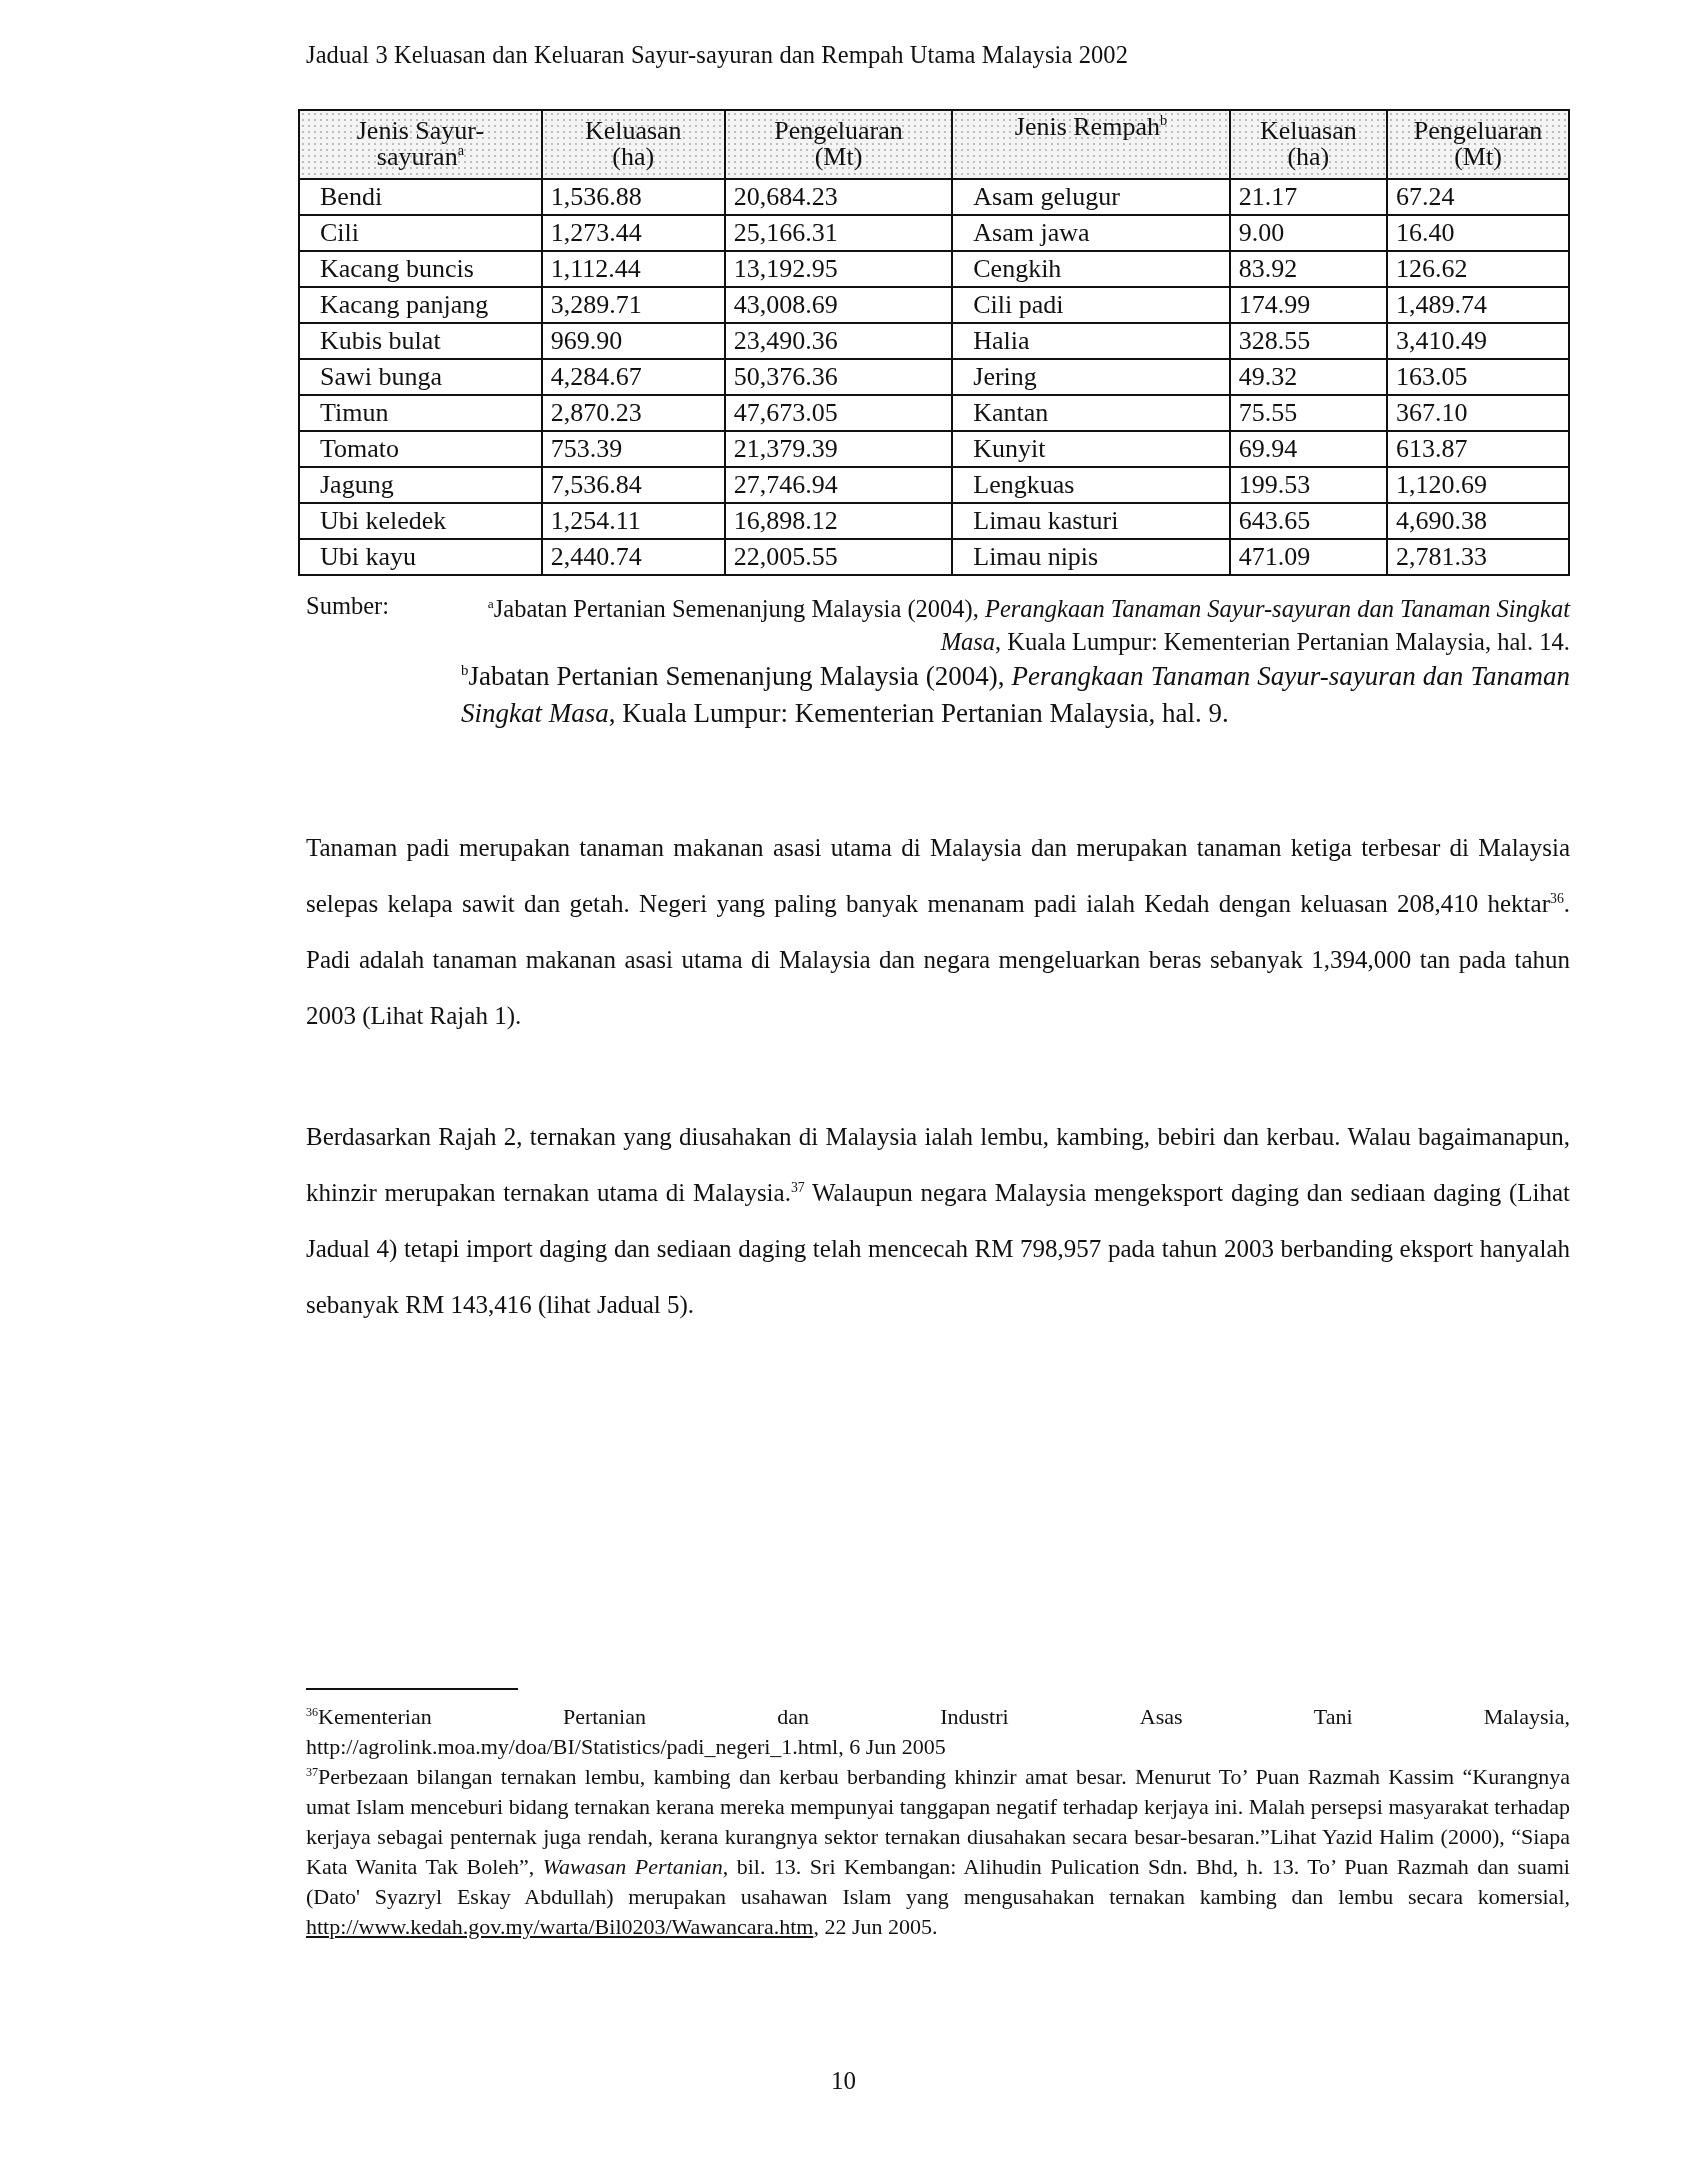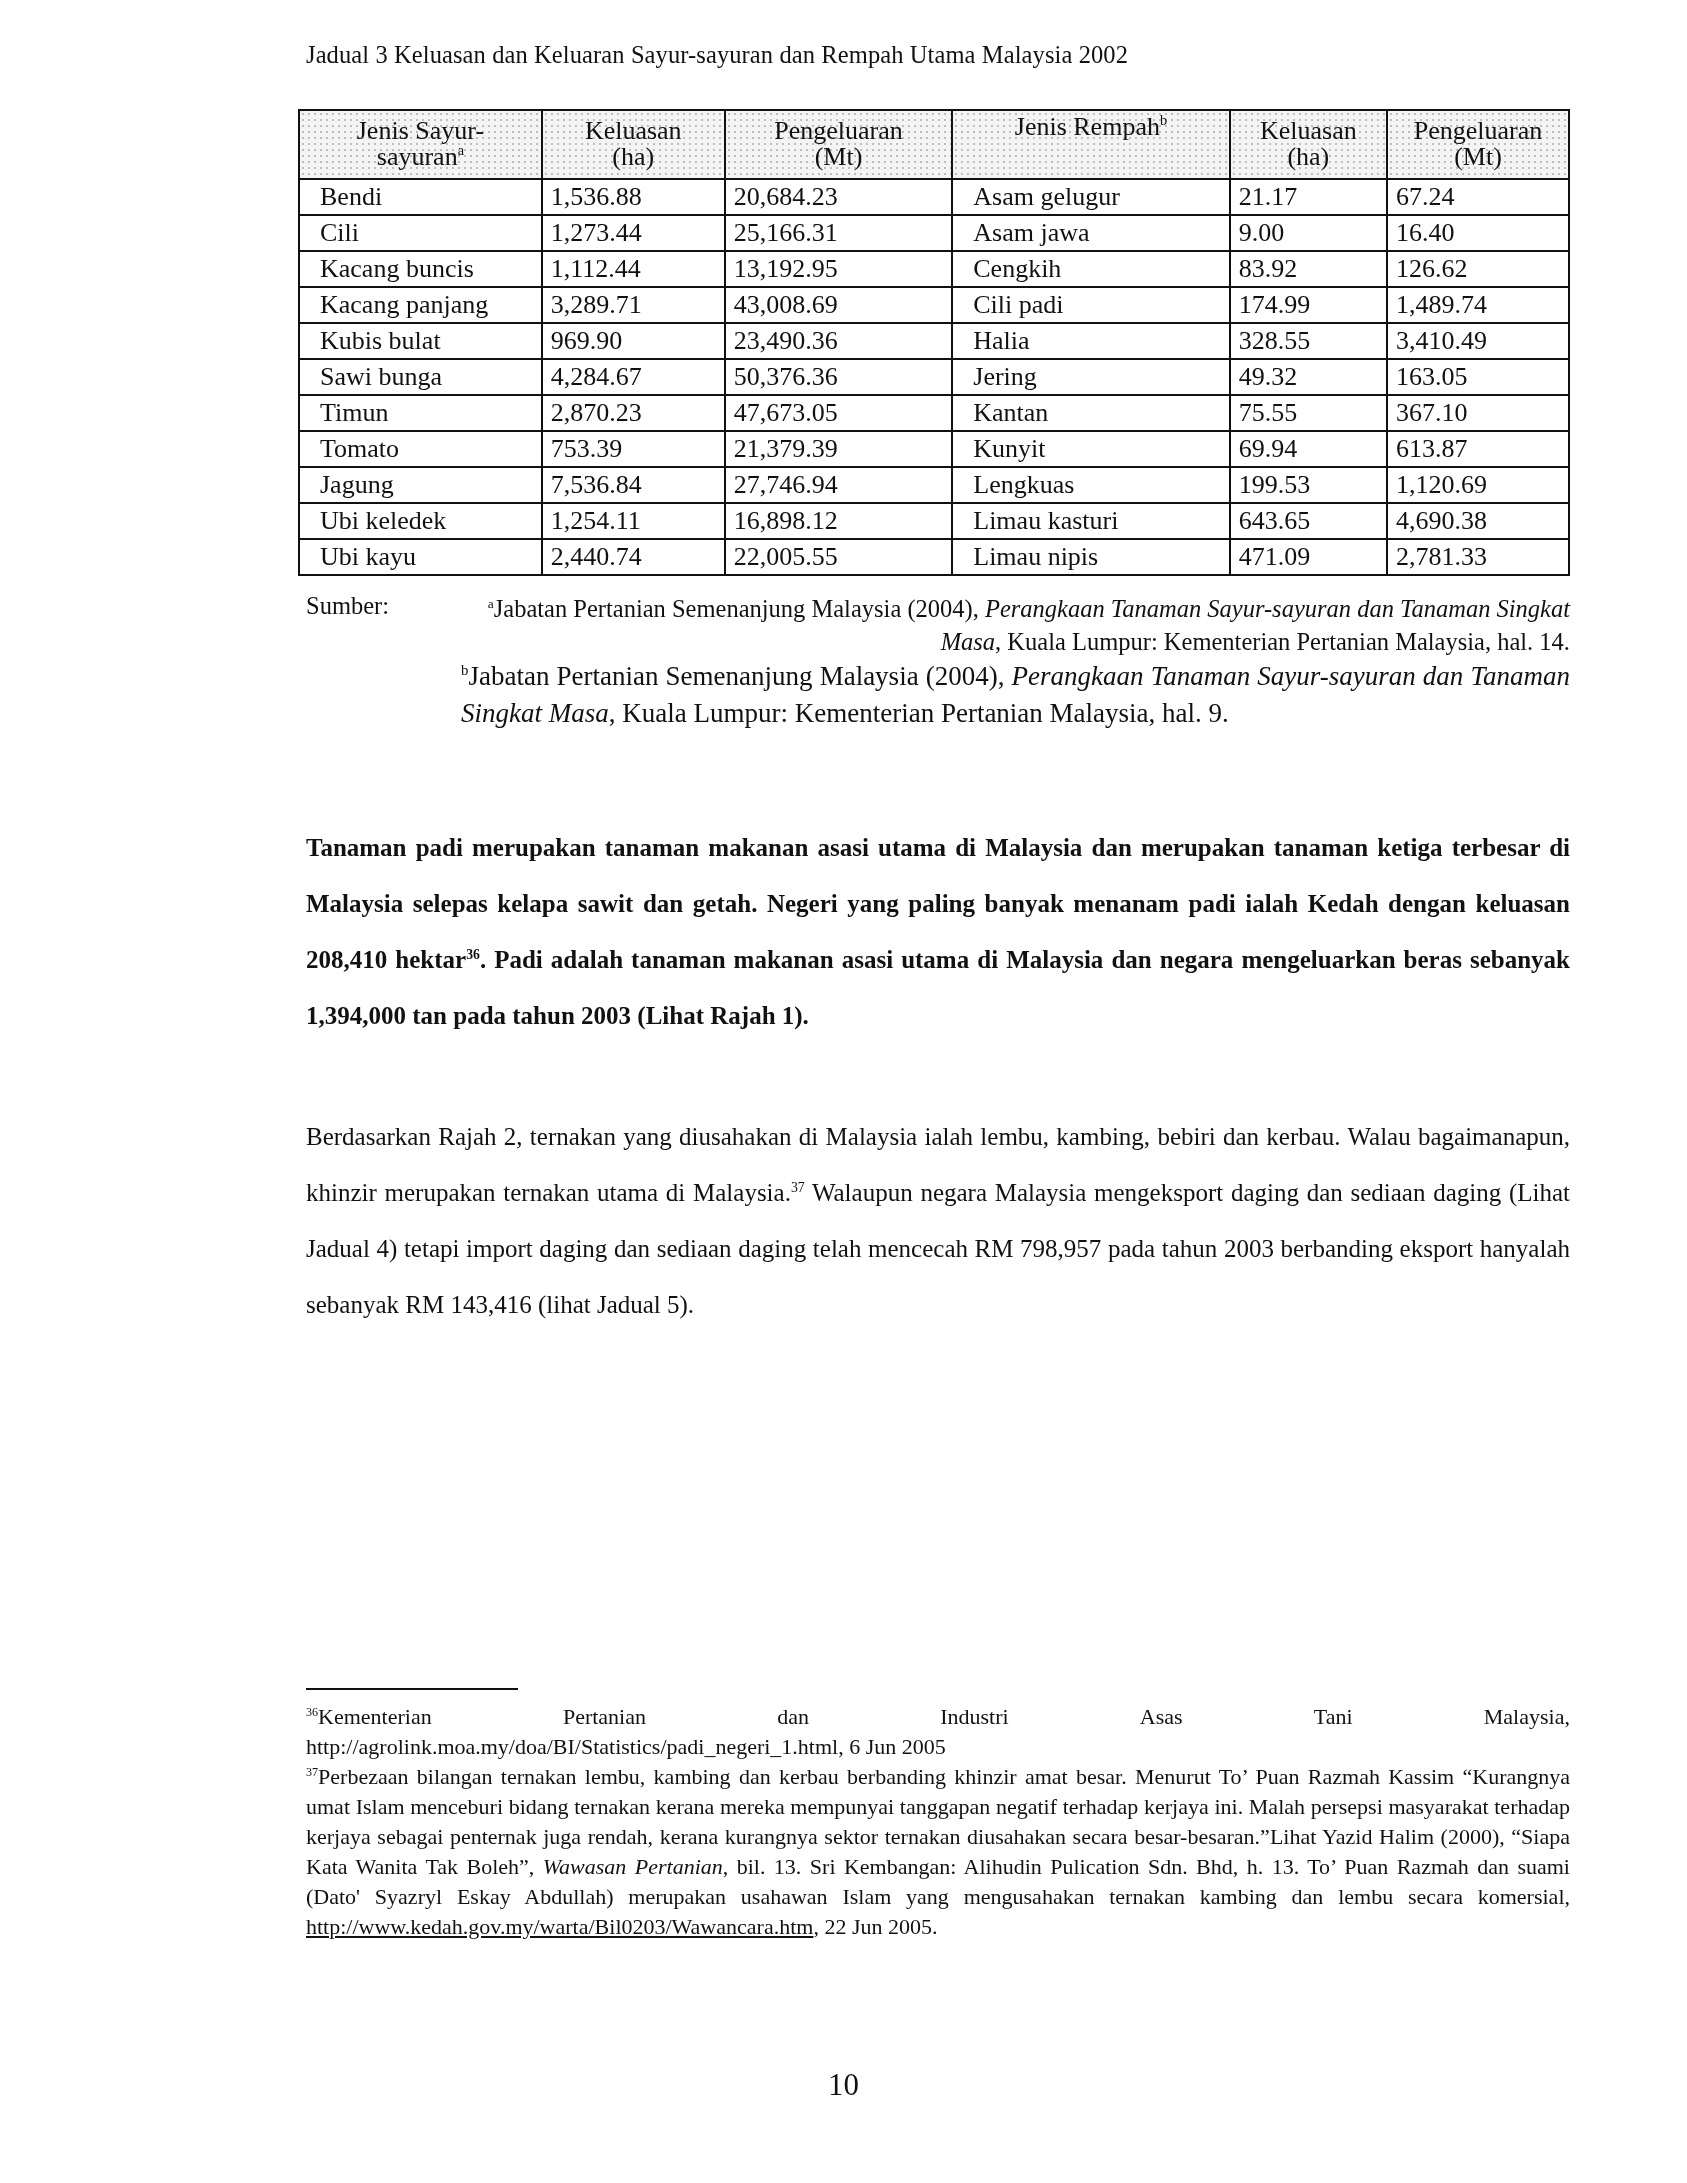--- a/index.html
+++ b/index.html
@@ -29,27 +29,27 @@
   .col1 { width: 239px; } .col2 { width: 180px; } .col3 { width: 224px; }
   .col4 { width: 273px; } .col5 { width: 155px; } .col6 { width: 179px; }
 
   .sources { left: 306px; top: 592px; width: 1264px; font-size: 24.5px; }
   .sources .label { position: absolute; left: 0; top: 0; }
   .sources .entries { margin-left: 155px; }
   .sources .entry-a { line-height: 33px; text-align: right; }
   .sources .entry-b { line-height: 37px; font-size: 27px; text-align: justify; }
 
   .para { left: 306px; width: 1264px; font-size: 25px; line-height: 56px; text-align: justify; }
-  .p1 { top: 820px; font-weight: bold; }
+  .p1 { top: 820px; }
   .p2 { top: 1109px; }
   .footrule { left: 306px; top: 1688px; width: 212px; height: 2px; background: #111; }
   .footnotes { left: 306px; top: 1702px; width: 1264px; font-size: 22px; line-height: 30px; text-align: justify; }
   .fn36-line1 { display: flex; justify-content: space-between; }
   .link { text-decoration: underline; font-family: Liberation Serif, serif; }
-  .pageno { left: 0; width: 1687px; top: 2067px; text-align: center; font-size: 31px; }
+  .pageno { left: 0; width: 1687px; top: 2067px; text-align: center; font-size: 25px; }
 </style>
 </head>
 <body>
 
 <div class="abs title">Jadual 3 Keluasan dan Keluaran  Sayur-sayuran dan Rempah Utama Malaysia 2002</div>
 
 <table class="data">
   <colgroup>
     <col class="col1">
       <col class="col2">

